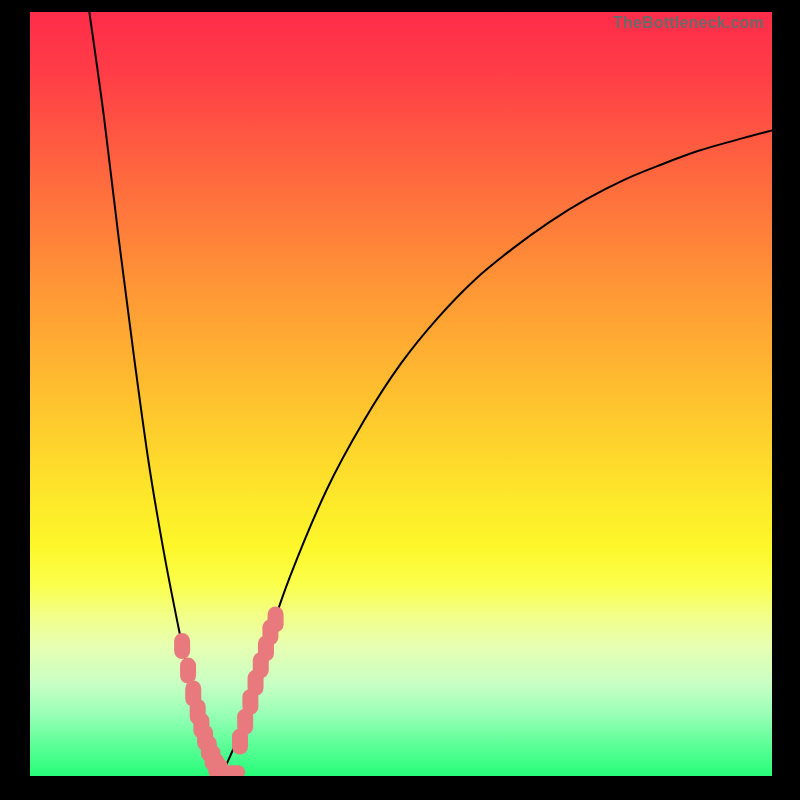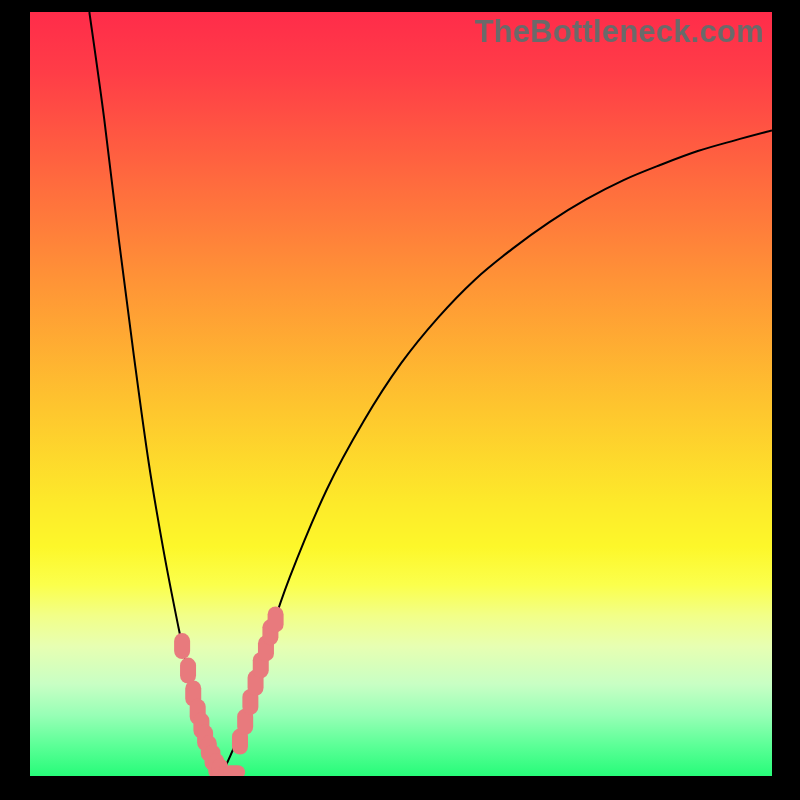--- a/index.html
+++ b/index.html
@@ -31,21 +31,21 @@
       #98ffb6 92%,
       #5cff97 96%,
       #27fc79 100%
     );
   }
   .watermark {
     position: absolute;
     top: 14px;
     right: 36px;
     font-family: Arial, Helvetica, sans-serif;
-    font-size: 31px;
+    font-size: 16px;
     font-weight: 600;
     color: #6a6a6a;
     letter-spacing: 0.2px;
     user-select: none;
   }
   svg.plot {
     position: absolute;
     left: 0;
     top: 0;
     width: 742px;

